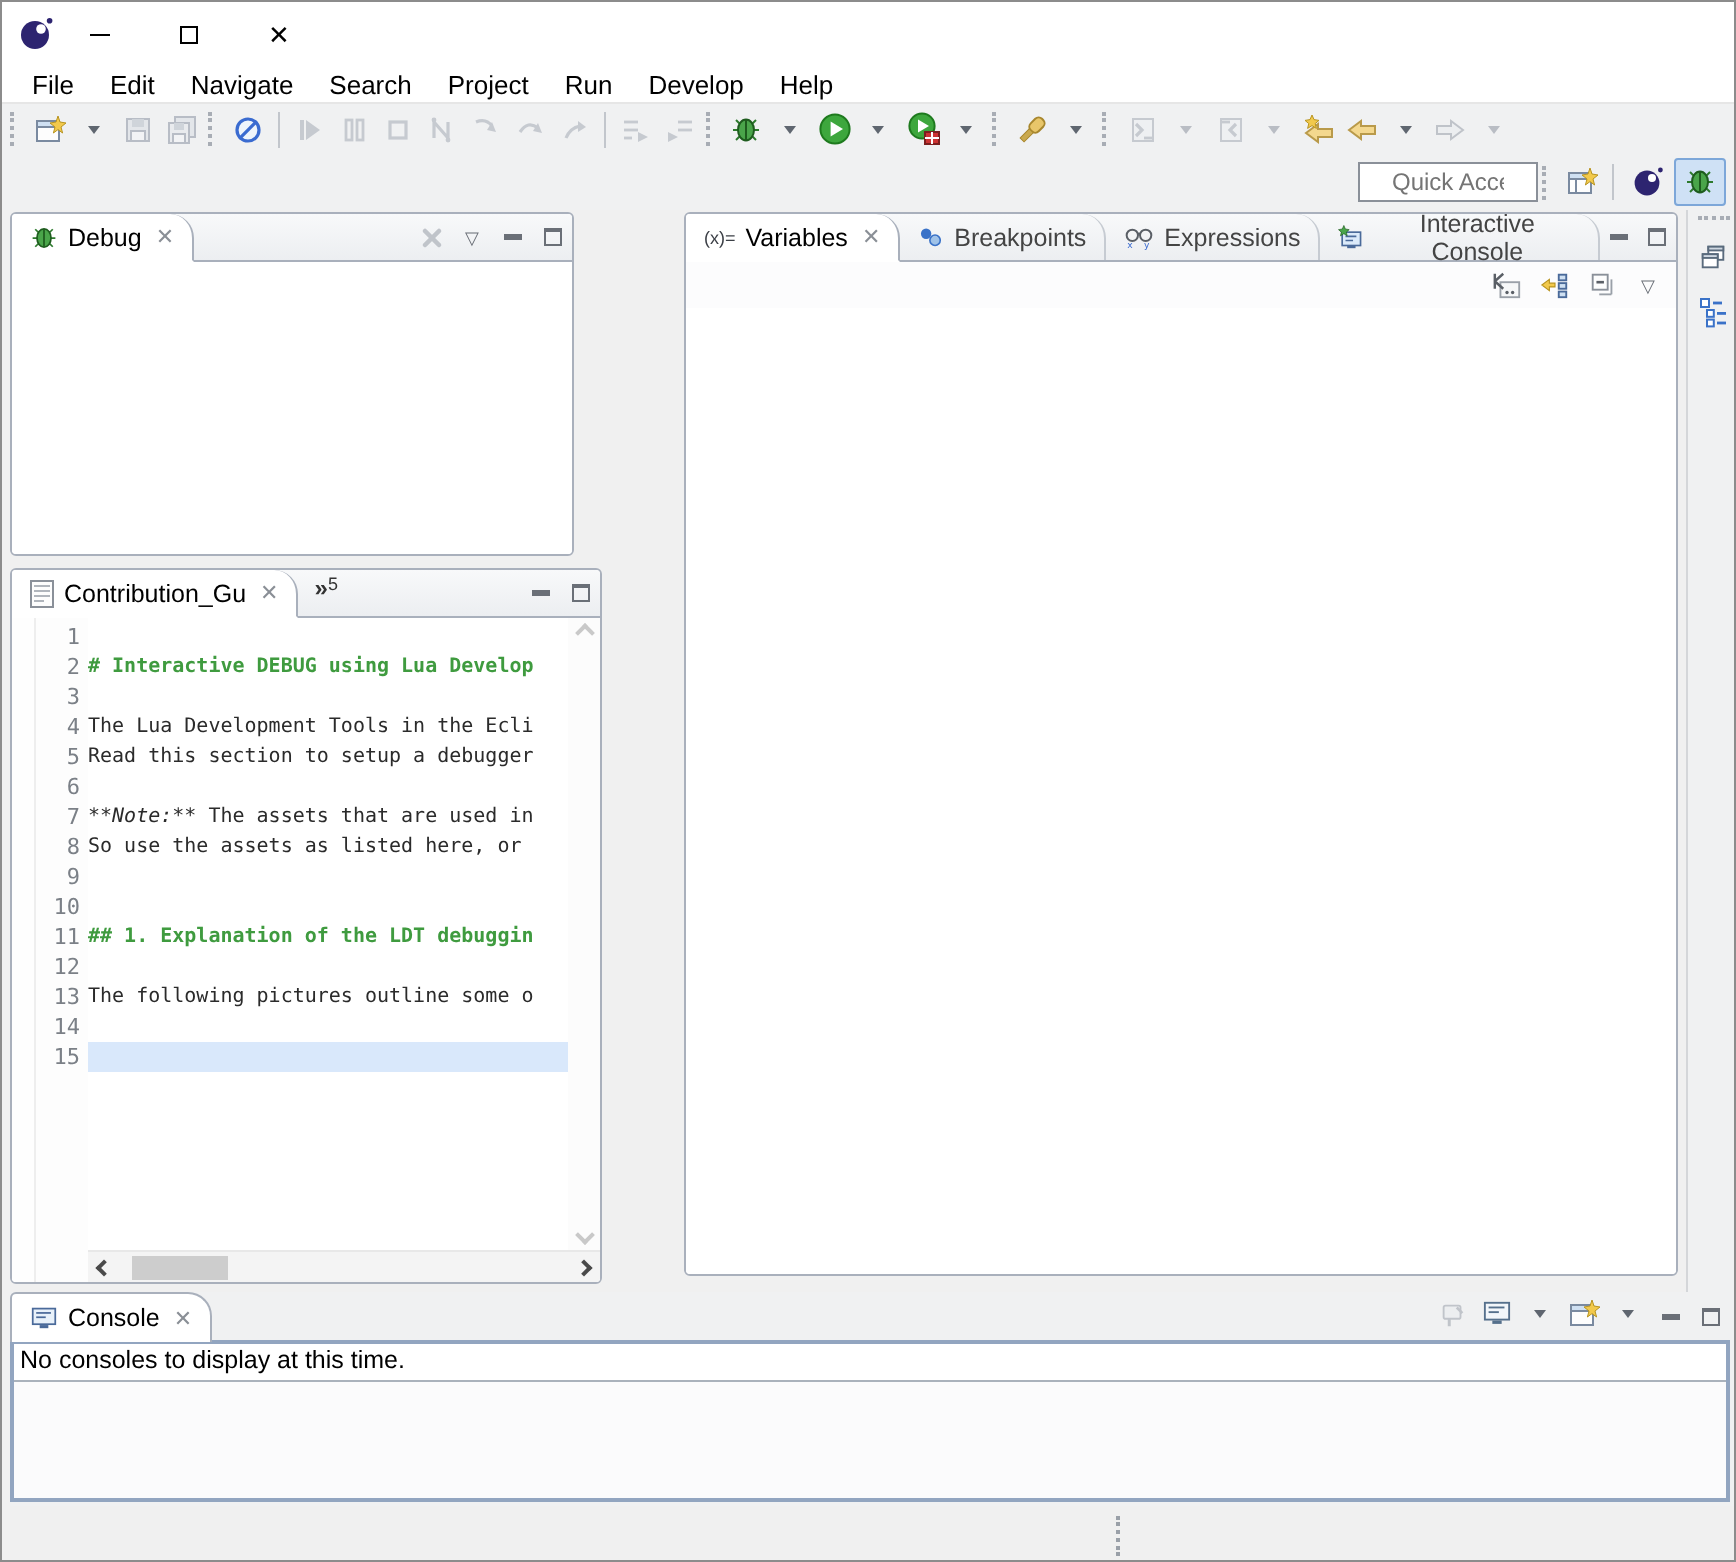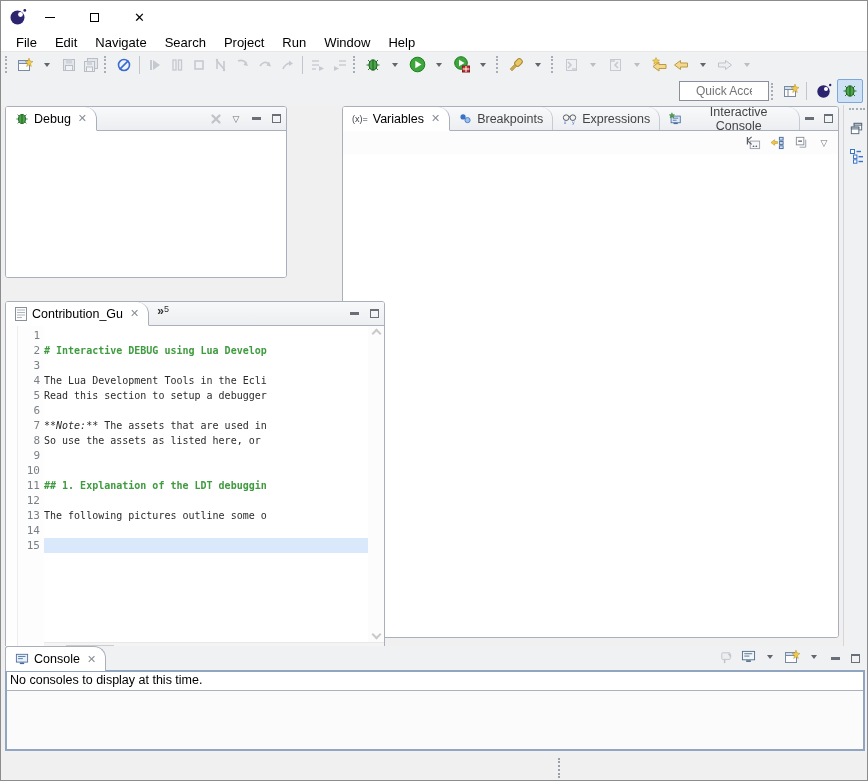--- a/index.html
+++ b/index.html
@@ -103,21 +103,21 @@
       </div>
   </div>
 
   <div id="menubar">
     <span class="menu-item">File</span>
     <span class="menu-item">Edit</span>
     <span class="menu-item">Navigate</span>
     <span class="menu-item">Search</span>
     <span class="menu-item">Project</span>
     <span class="menu-item">Run</span>
-    <span class="menu-item">Window</span>
+    <span class="menu-item">Develop</span>
     <span class="menu-item">Help</span>
   </div>
 
   <div id="toolbar">
     <span class="grip"></span>
     <span class="tbtn">
       <svg class="icn" width="16" height="16" viewBox="0 0 16 16">
         <rect x="1.5" y="3.5" width="11" height="10" fill="#fdfdfd" stroke="#7a8aa0"></rect>
         <rect x="1.5" y="3.5" width="11" height="3" fill="#cfe0f2" stroke="#7a8aa0"></rect>
         <polygon points="12,1 13,4 16,4.5 13.5,6.5 14.3,9.5 12,7.8 9.7,9.5 10.5,6.5 8,4.5 11,4" fill="#f2c94c" stroke="#b89420" stroke-width="0.5"></polygon>
@@ -441,21 +441,21 @@
           <line x1="4.5" y1="6.5" x2="8.5" y2="6.5" stroke="#5a5f66" stroke-width="1.4"></line>
           <line x1="12.5" y1="5" x2="12.5" y2="13" stroke="#9aa0a8"></line>
           <line x1="6" y1="13" x2="12.5" y2="13" stroke="#9aa0a8"></line>
         </svg>
       </span>
       <span class="vbtn vmenu">▽</span>
     </div>
     <div style="height:calc(100% - 47px); background:#fff;"></div>
   </div>
 
-  <div class="panel" style="left:4px; top:300px; width:380px; height:358px;">
+  <div class="panel" style="left:4px; top:283px; width:296px; height:358px;">
     <div class="tabrow">
       <div class="tab active">
         <svg class="icn" width="12" height="14" viewBox="0 0 12 14">
           <rect x="0.5" y="0.5" width="11" height="13" fill="#fdfdfd" stroke="#8a9099"></rect>
           <line x1="2" y1="3" x2="10" y2="3" stroke="#b0b5bc"></line>
           <line x1="2" y1="5.5" x2="10" y2="5.5" stroke="#b0b5bc"></line>
           <line x1="2" y1="8" x2="10" y2="8" stroke="#b0b5bc"></line>
           <line x1="2" y1="10.5" x2="7" y2="10.5" stroke="#b0b5bc"></line>
         </svg>
         <span>Contribution_Gu</span>

